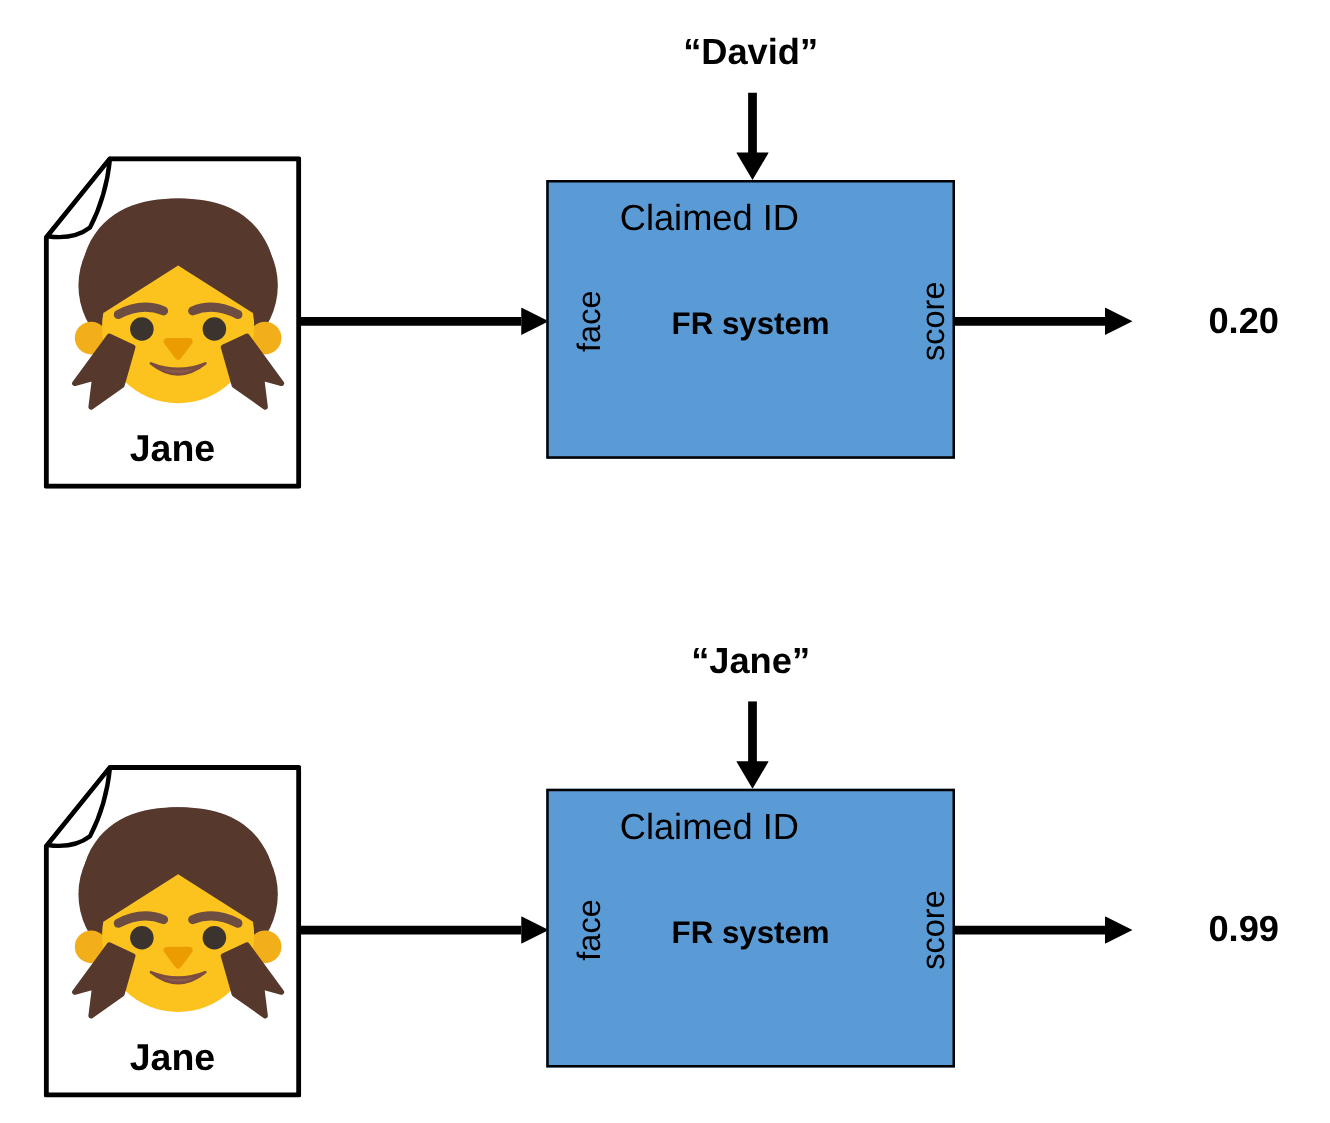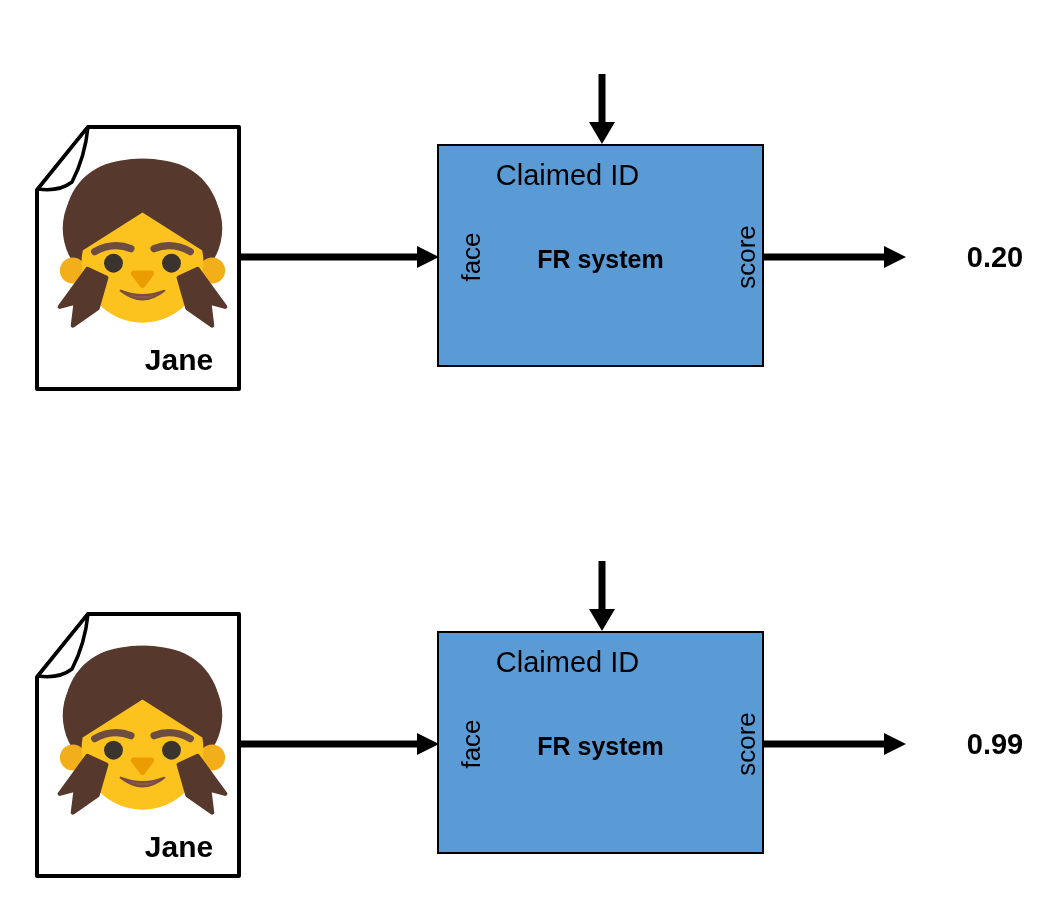--- a/index.html
+++ b/index.html
@@ -9,21 +9,21 @@
   }
   .row{position:absolute;left:0;width:1064px;height:412px;}
   #row1{top:0;}
   #row2{top:487px;}
   .abs{position:absolute;}
   .claimed-value{left:437px;top:24px;width:327px;text-align:center;
     font-size:29px;font-weight:bold;line-height:36px;}
   .down-arrow{left:589px;top:74px;}
   .doc-svg{left:35px;top:125px;}
   .photo-label{left:35px;top:342px;width:206px;text-align:center;
-    font-size:30px;font-weight:bold;line-height:36px;padding-left:41px;}
+    font-size:30px;font-weight:bold;line-height:36px;}
   .in-arrow{left:238px;top:246px;}
   .fr-box{left:437px;top:144px;width:327px;height:223px;
     background:#5b9bd5;border:2px solid #000;box-sizing:border-box;}
   .box-header{left:437px;top:157px;width:261px;text-align:center;
     font-size:29px;line-height:36px;}
   .box-title{left:437px;top:241px;width:327px;text-align:center;
     font-size:25px;font-weight:bold;line-height:36px;}
   .port{font-size:26px;line-height:30px;white-space:nowrap;}
   .port-face{left:471px;top:257px;transform:translate(-50%,-50%) rotate(-90deg);}
   .port-score{left:746px;top:257px;transform:translate(-50%,-50%) rotate(-90deg);}
@@ -31,20 +31,21 @@
   .score-value{left:920px;top:239px;width:150px;text-align:center;
     font-size:29px;font-weight:bold;line-height:36px;}
 </style>
 </head>
 <body>
 
 <div class="canvas">
 
   <div class="row" id="row1">
 
+    <div class="abs claimed-value">“David”</div>
 
     <svg class="abs down-arrow" width="26" height="70" viewBox="0 0 26 70">
       <rect x="9.5" y="0" width="7" height="50" fill="#000"></rect>
       <polygon points="0,48 26,48 13,70" fill="#000"></polygon>
     </svg>
 
     <svg class="abs doc-svg" width="206" height="266" viewBox="0 0 206 266">
       <path d="M53,2 H204 V264 H2 V65 Z" fill="#ffffff" stroke="#000" stroke-width="4" stroke-linejoin="round"></path>
       <g transform="translate(20.5,28) scale(1.45)">
         <ellipse cx="60" cy="52" rx="55" ry="48" fill="#56392c"></ellipse>
@@ -80,20 +81,21 @@
     <svg class="abs out-arrow" width="142" height="22" viewBox="0 0 142 22">
       <line x1="0" y1="11" x2="120" y2="11" stroke="#000" stroke-width="7"></line>
       <polygon points="120,0 142,11 120,22" fill="#000"></polygon>
     </svg>
 
     <div class="abs score-value">0.20</div>
   </div>
 
   <div class="row" id="row2">
 
+    <div class="abs claimed-value">“Jane”</div>
 
     <svg class="abs down-arrow" width="26" height="70" viewBox="0 0 26 70">
       <rect x="9.5" y="0" width="7" height="50" fill="#000"></rect>
       <polygon points="0,48 26,48 13,70" fill="#000"></polygon>
     </svg>
 
     <svg class="abs doc-svg" width="206" height="266" viewBox="0 0 206 266">
       <path d="M53,2 H204 V264 H2 V65 Z" fill="#ffffff" stroke="#000" stroke-width="4" stroke-linejoin="round"></path>
       <g transform="translate(20.5,28) scale(1.45)">
         <ellipse cx="60" cy="52" rx="55" ry="48" fill="#56392c"></ellipse>

